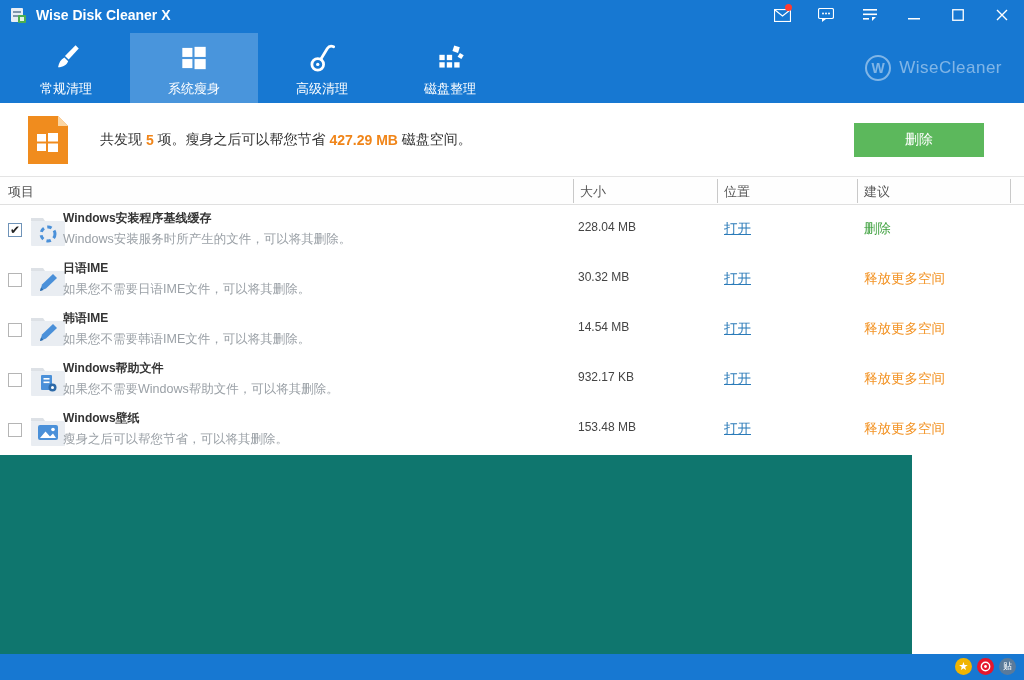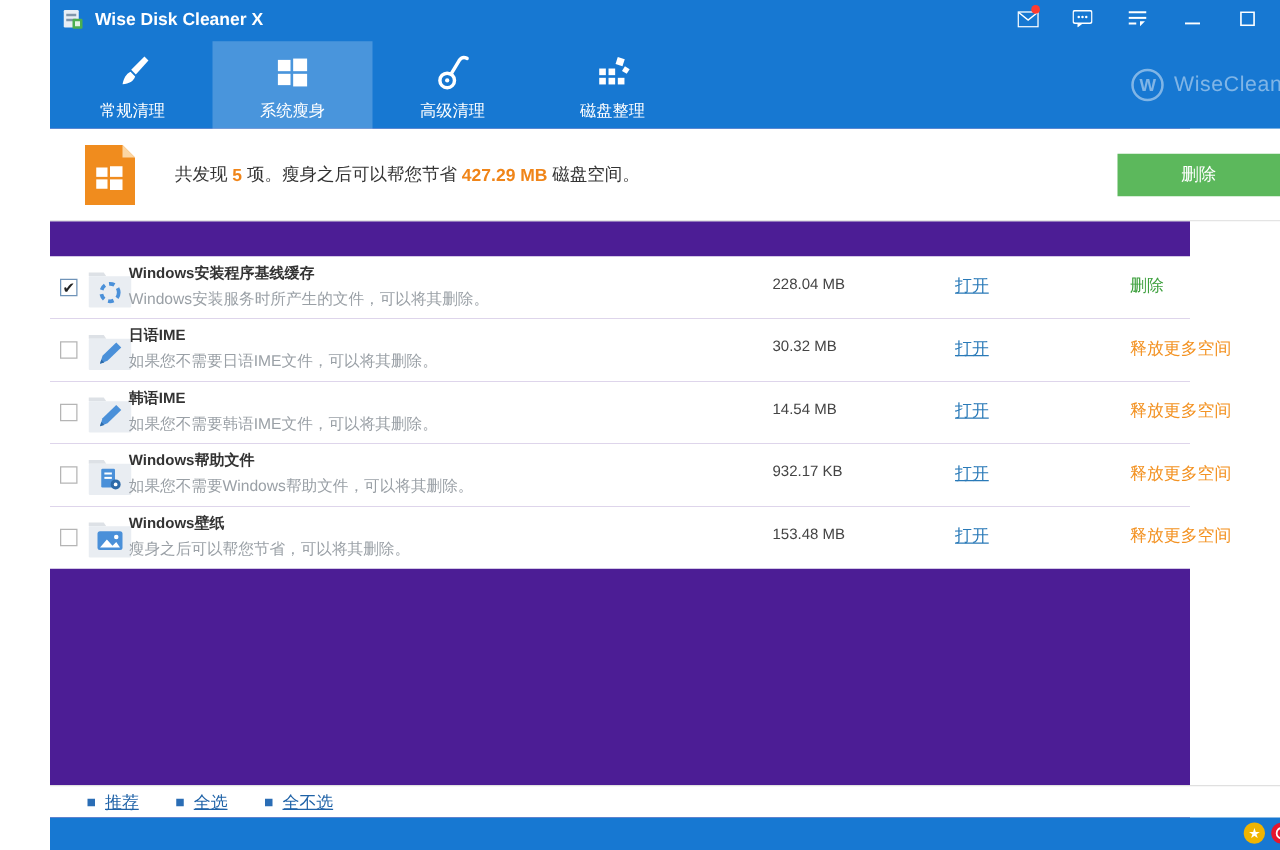--- a/index.html
+++ b/index.html
@@ -1,19 +1,19 @@
 <!DOCTYPE html>
 <html><head>
 <meta charset="utf-8">
 <style>
   * { margin:0; padding:0; box-sizing:border-box; }
   html,body { width:1024px; height:680px; }
   body { font-family:"Liberation Sans","DejaVu Sans",sans-serif; background:#fff; position:relative; overflow:hidden; }
 
-  .window { position:absolute; inset:0; width:912px; height:680px; background:#4c1d95;margin-left:40px; }
+  .window { position:absolute; inset:0; width:912px; height:680px; background:#0f766e; }
 
   
   .header { position:absolute; left:0; top:0; width:1024px; height:103px; background:#1778d2; }
   .titlebar { position:absolute; left:0; top:0; width:1024px; height:30px; display:flex; align-items:center; }
   .app-icon { margin-left:10px; width:18px; height:18px; }
   .title-text { color:#fff; font-weight:bold; font-size:14px; margin-left:8px; }
   .tb-icons { position:absolute; right:0; top:0; height:30px; display:flex; align-items:center; }
   .tb-btn { width:44px; height:30px; display:flex; align-items:center; justify-content:center; cursor:pointer; position:relative; }
   .tb-btn svg { display:block; }
   .badge-dot { position:absolute; top:4px; right:12px; width:7px; height:7px; border-radius:50%; background:#ff3b30; }
@@ -189,20 +189,30 @@
     <div class="summary-text">
       <span>共发现 </span>
         <span class="num">5</span>
         <span> 项。瘦身之后可以帮您节省 </span>
         <span class="num">427.29 MB</span>
         <span> 磁盘空间。</span>
     </div>
     <button class="delete-btn">删除</button>
   </div>
 
+  <div class="thead">
+    <span class="th th-item">项目</span>
+    <span class="th th-size">大小</span>
+    <span class="th th-loc">位置</span>
+    <span class="th th-sug">建议</span>
+    <span class="vsep vsep1"></span>
+    <span class="vsep vsep2"></span>
+    <span class="vsep vsep3"></span>
+    <span class="vsep vsep4"></span>
+  </div>
 
   <div class="rows">
 
     <div class="row">
       <span class="cb checked">✔</span>
       <svg class="row-icon" viewBox="0 0 40 40">
         <path d="M4 8h12l2 3H4z" fill="#dde1e6"></path>
           <rect x="4" y="11" width="34" height="25" rx="1" fill="#e9edf2"></rect>
         <circle cx="21" cy="24" r="7" fill="none" stroke="#4a90d9" stroke-width="3" stroke-dasharray="4.5 3.5"></circle>
       </svg>
@@ -272,34 +282,20 @@
       </svg>
       <span class="row-title">Windows壁纸</span>
       <span class="row-desc">瘦身之后可以帮您节省，可以将其删除。</span>
       <span class="row-size">153.48 MB</span>
       <span class="row-open">打开</span>
       <span class="row-sug sug-orange">释放更多空间</span>
     </div>
 
   </div>
 
-  <div class="footer-links">
-    <div class="flink">
-      <span class="sq"></span>
-      <span class="ftext">推荐</span>
-    </div>
-    <div class="flink">
-      <span class="sq"></span>
-      <span class="ftext">全选</span>
-    </div>
-    <div class="flink">
-      <span class="sq"></span>
-      <span class="ftext">全不选</span>
-    </div>
-  </div>
 
   <div class="statusbar">
     <div class="share">
       <div class="share-ic share-star">★</div>
       <div class="share-ic share-weibo">
         <svg width="11" height="11" viewBox="0 0 11 11">
             <circle cx="5.5" cy="5.5" r="4.2" fill="none" stroke="#fff" stroke-width="1.4"></circle>
             <circle cx="5.5" cy="5.5" r="1.4" fill="#fff"></circle>
           </svg>
       </div>

